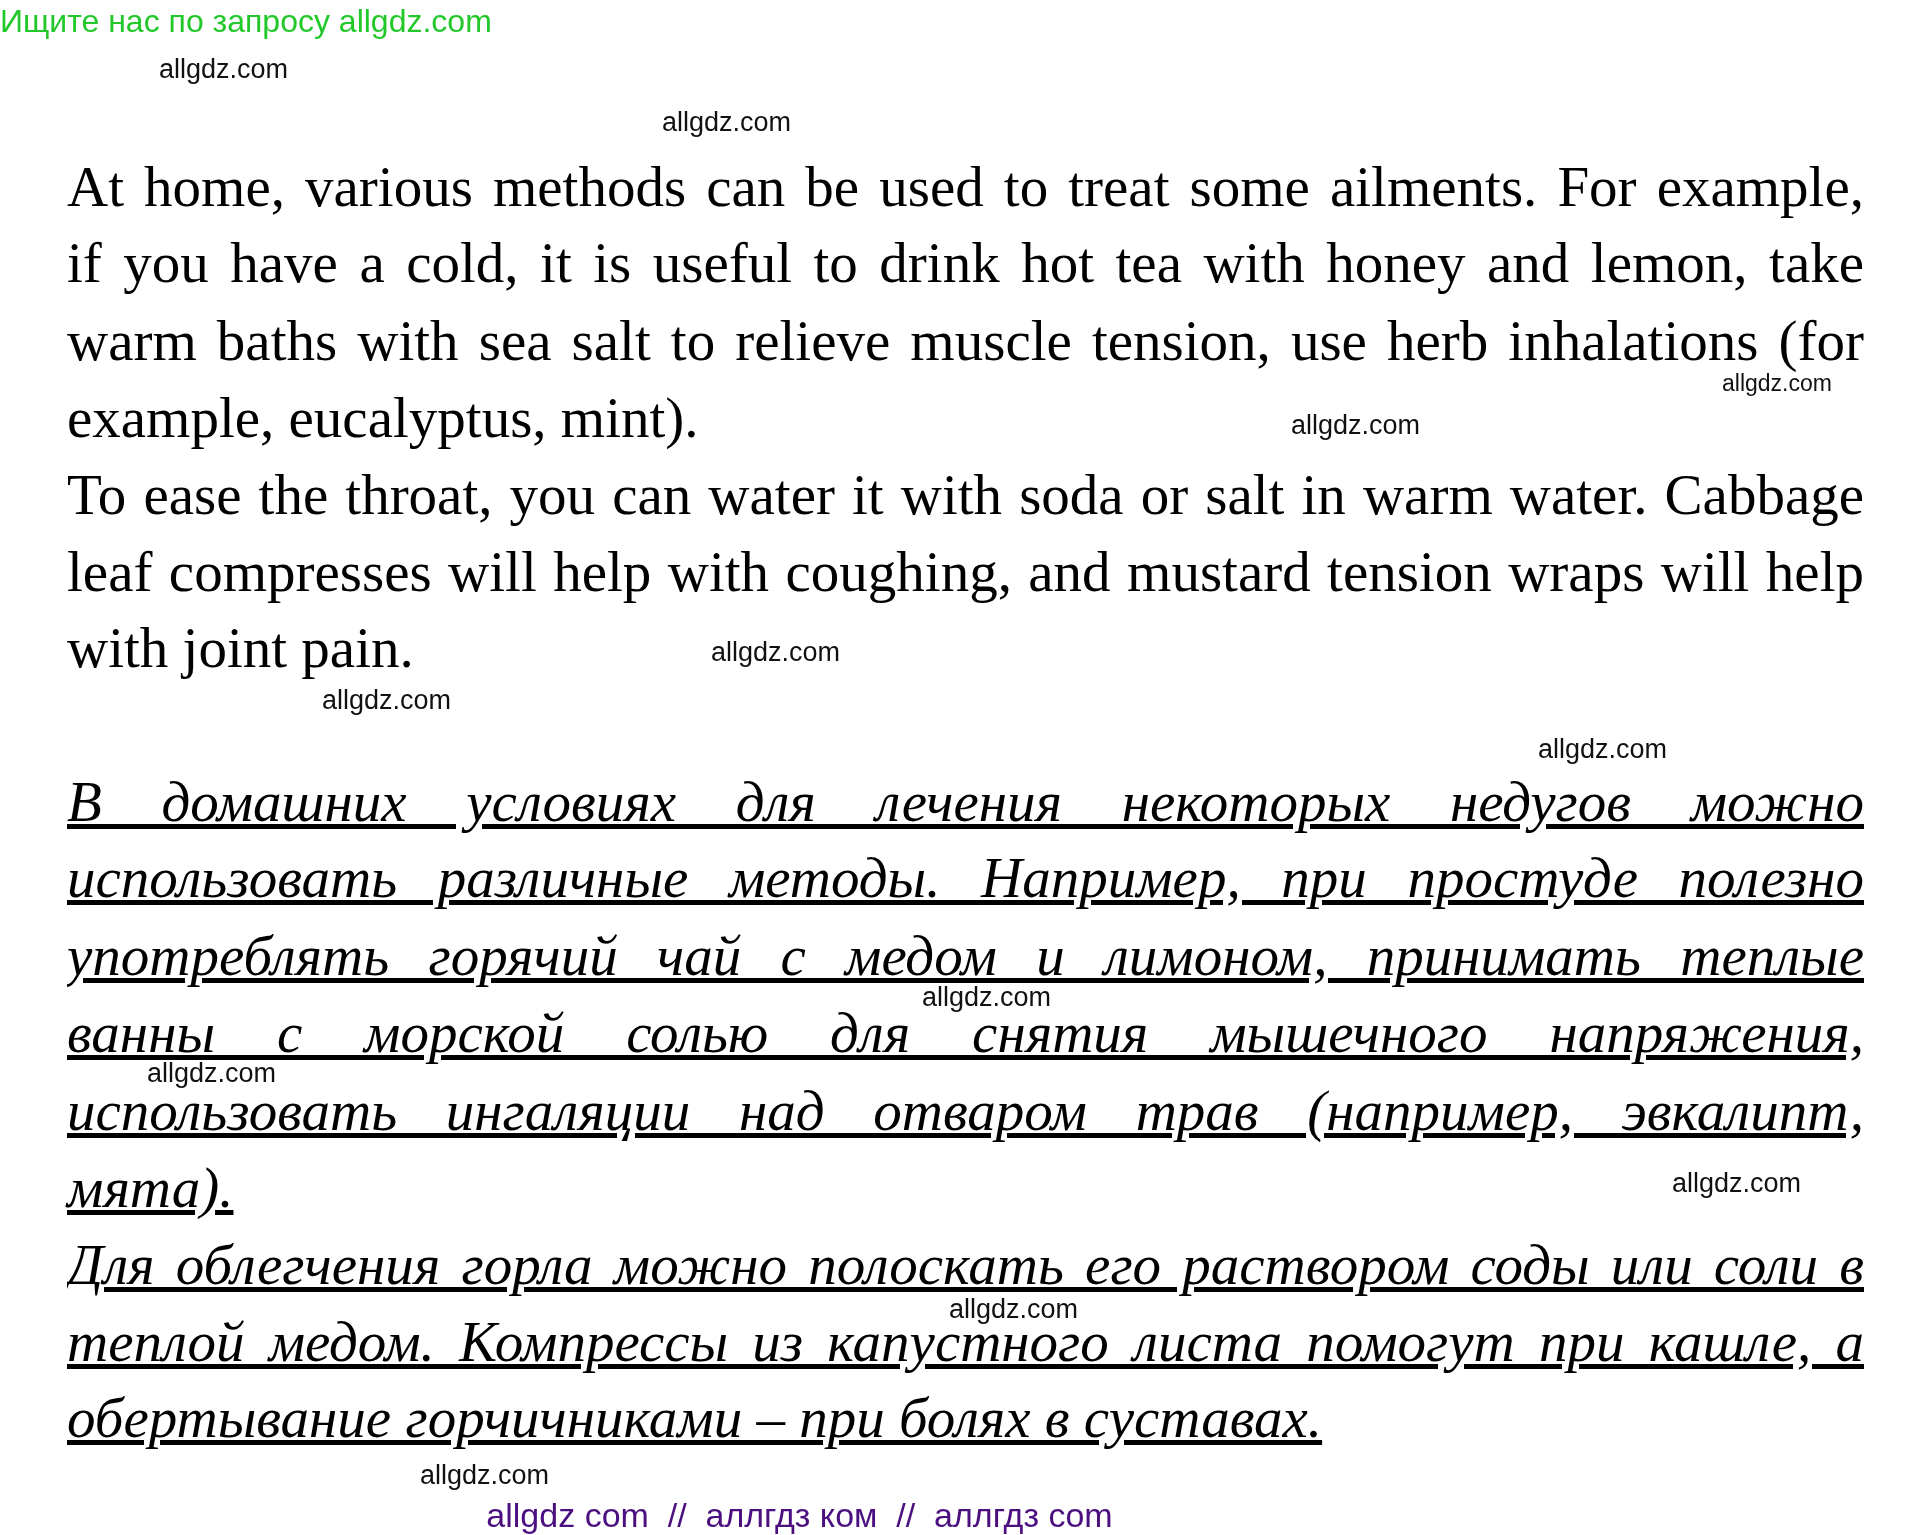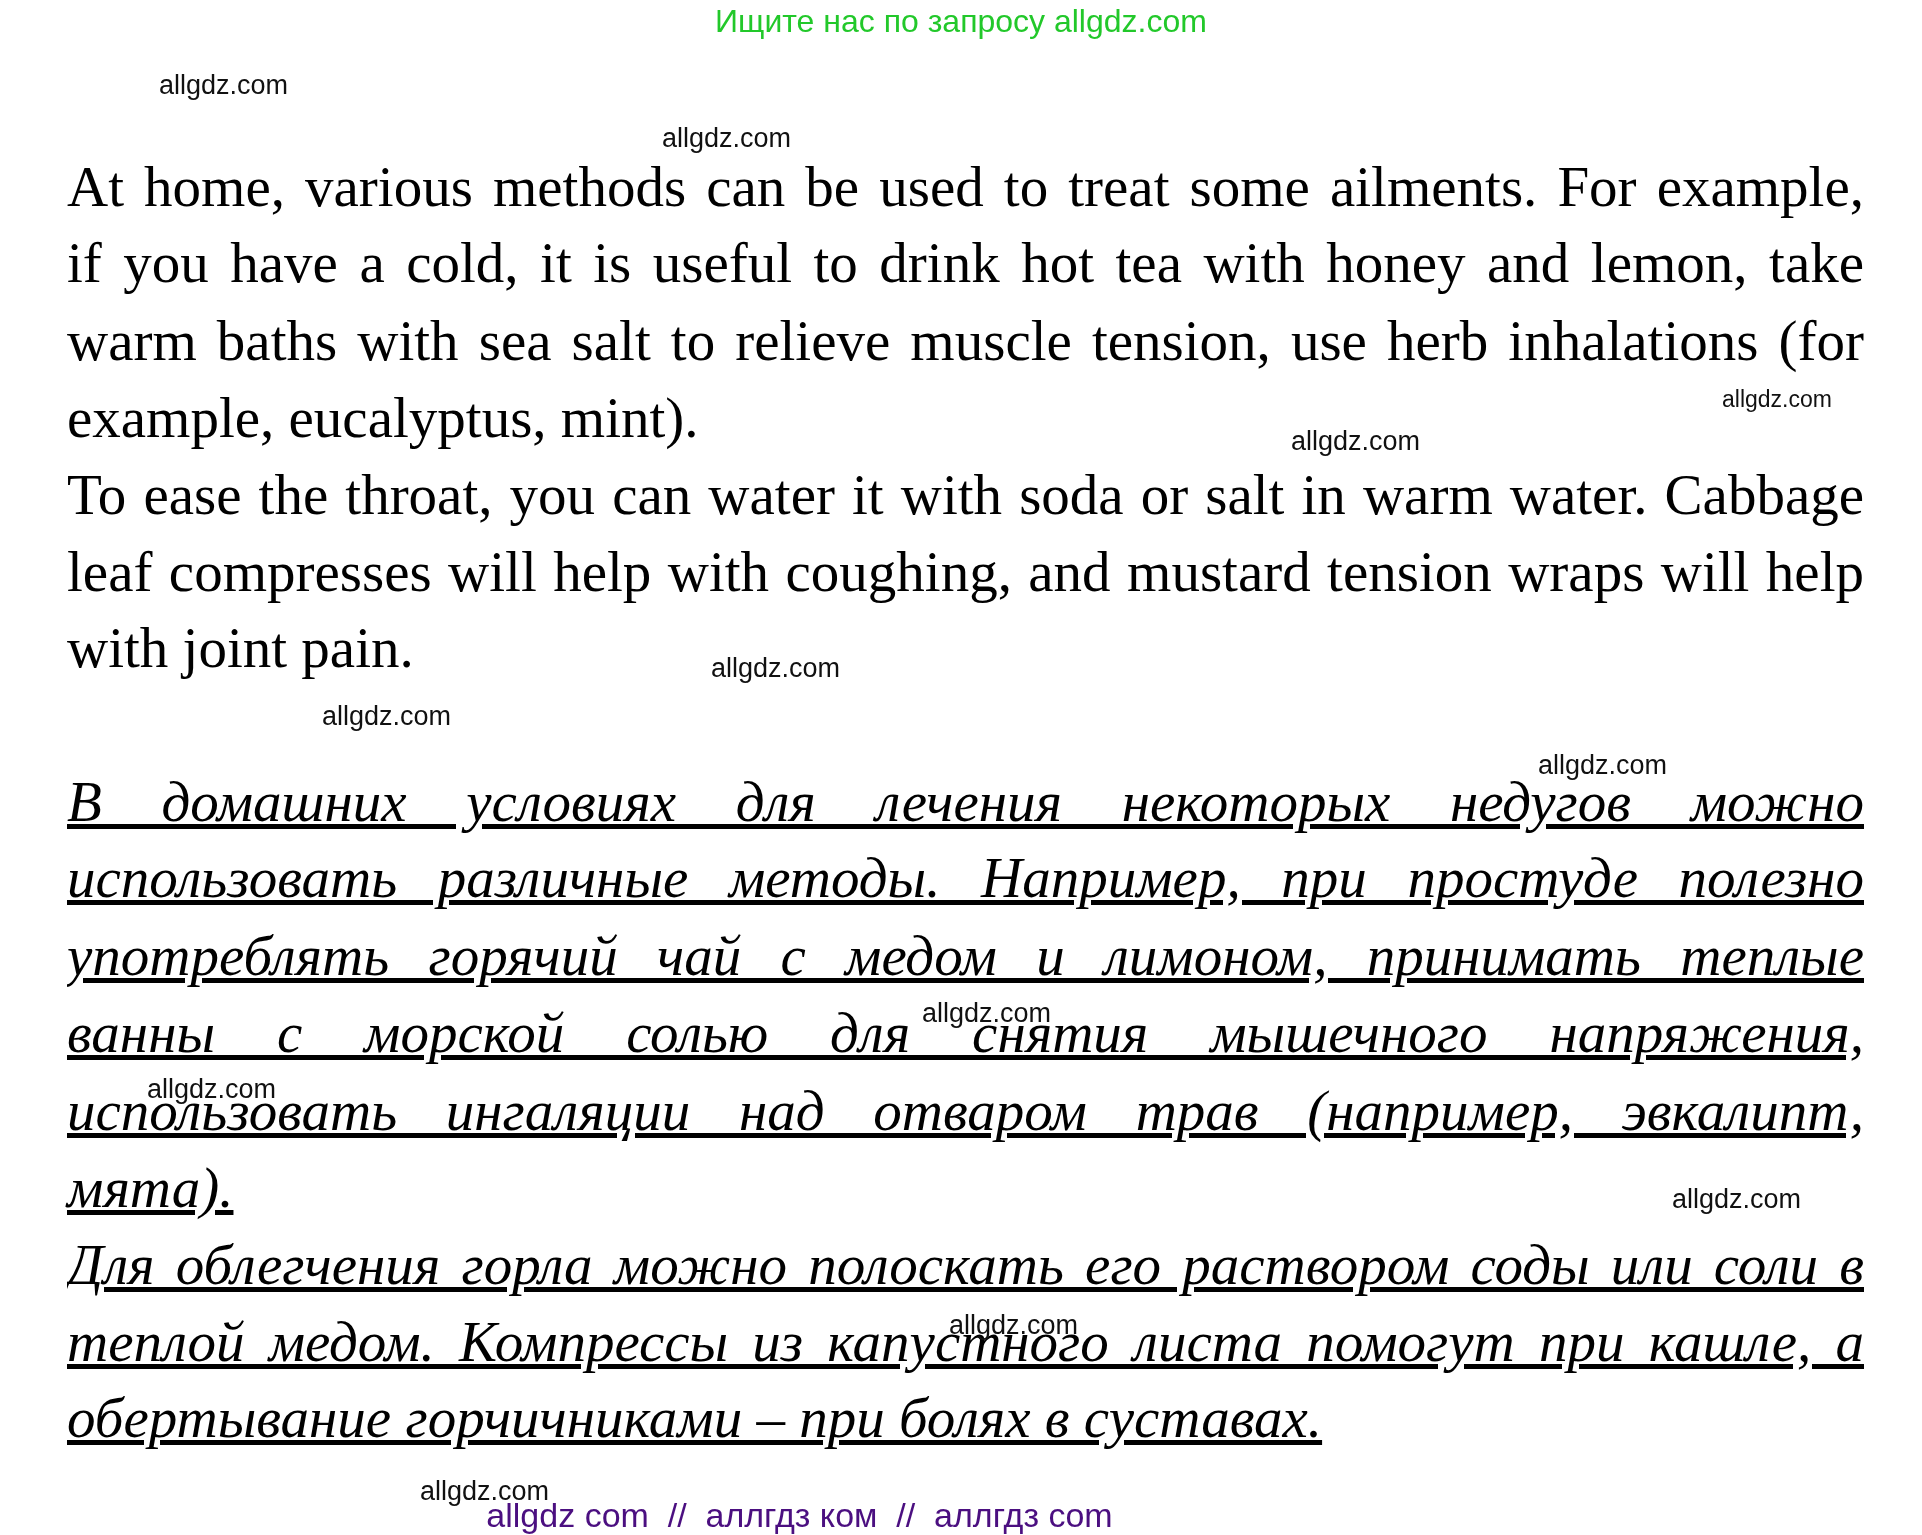--- a/index.html
+++ b/index.html
@@ -1,24 +1,24 @@
 <!DOCTYPE html>
 <html><head>
 <meta charset="utf-8">
 <style>
   html, body { margin: 0; padding: 0; background: #ffffff; }
   body { width: 1922px; height: 1535px; position: relative; overflow: hidden; }
   .header {
-    position: absolute; left: 0; top: 2px; width: 1922px; text-align: center;
+    position: absolute; left: 0; top: 2px; width: 1922px; text-align: left;
     font-family: "Liberation Sans", sans-serif; font-size: 32px; color: #22c82a;
     line-height: 38px;
   }
   .wm {
     position: absolute; font-family: "Liberation Sans", sans-serif;
-    font-size: 27px; color: #111111; line-height: 30px; white-space: nowrap; margin-top: 16px;
+    font-size: 27px; color: #111111; line-height: 30px; white-space: nowrap;
   }
   .line {
     position: absolute; left: 67px; width: 1797px; height: 77px; line-height: 77px;
     font-size: 57px; color: #000000; white-space: nowrap; margin-top: 12px;
   }
   .line.justify { text-align: justify; text-align-last: justify; white-space: normal; overflow: hidden; }
   .en { font-family: "Liberation Serif", serif; }
   .ru { font-family: "Liberation Serif", serif; font-style: italic; text-decoration: underline; }
   .footer {
     position: absolute; left: 0; top: 1496px; width: 1599px; text-align: center;

